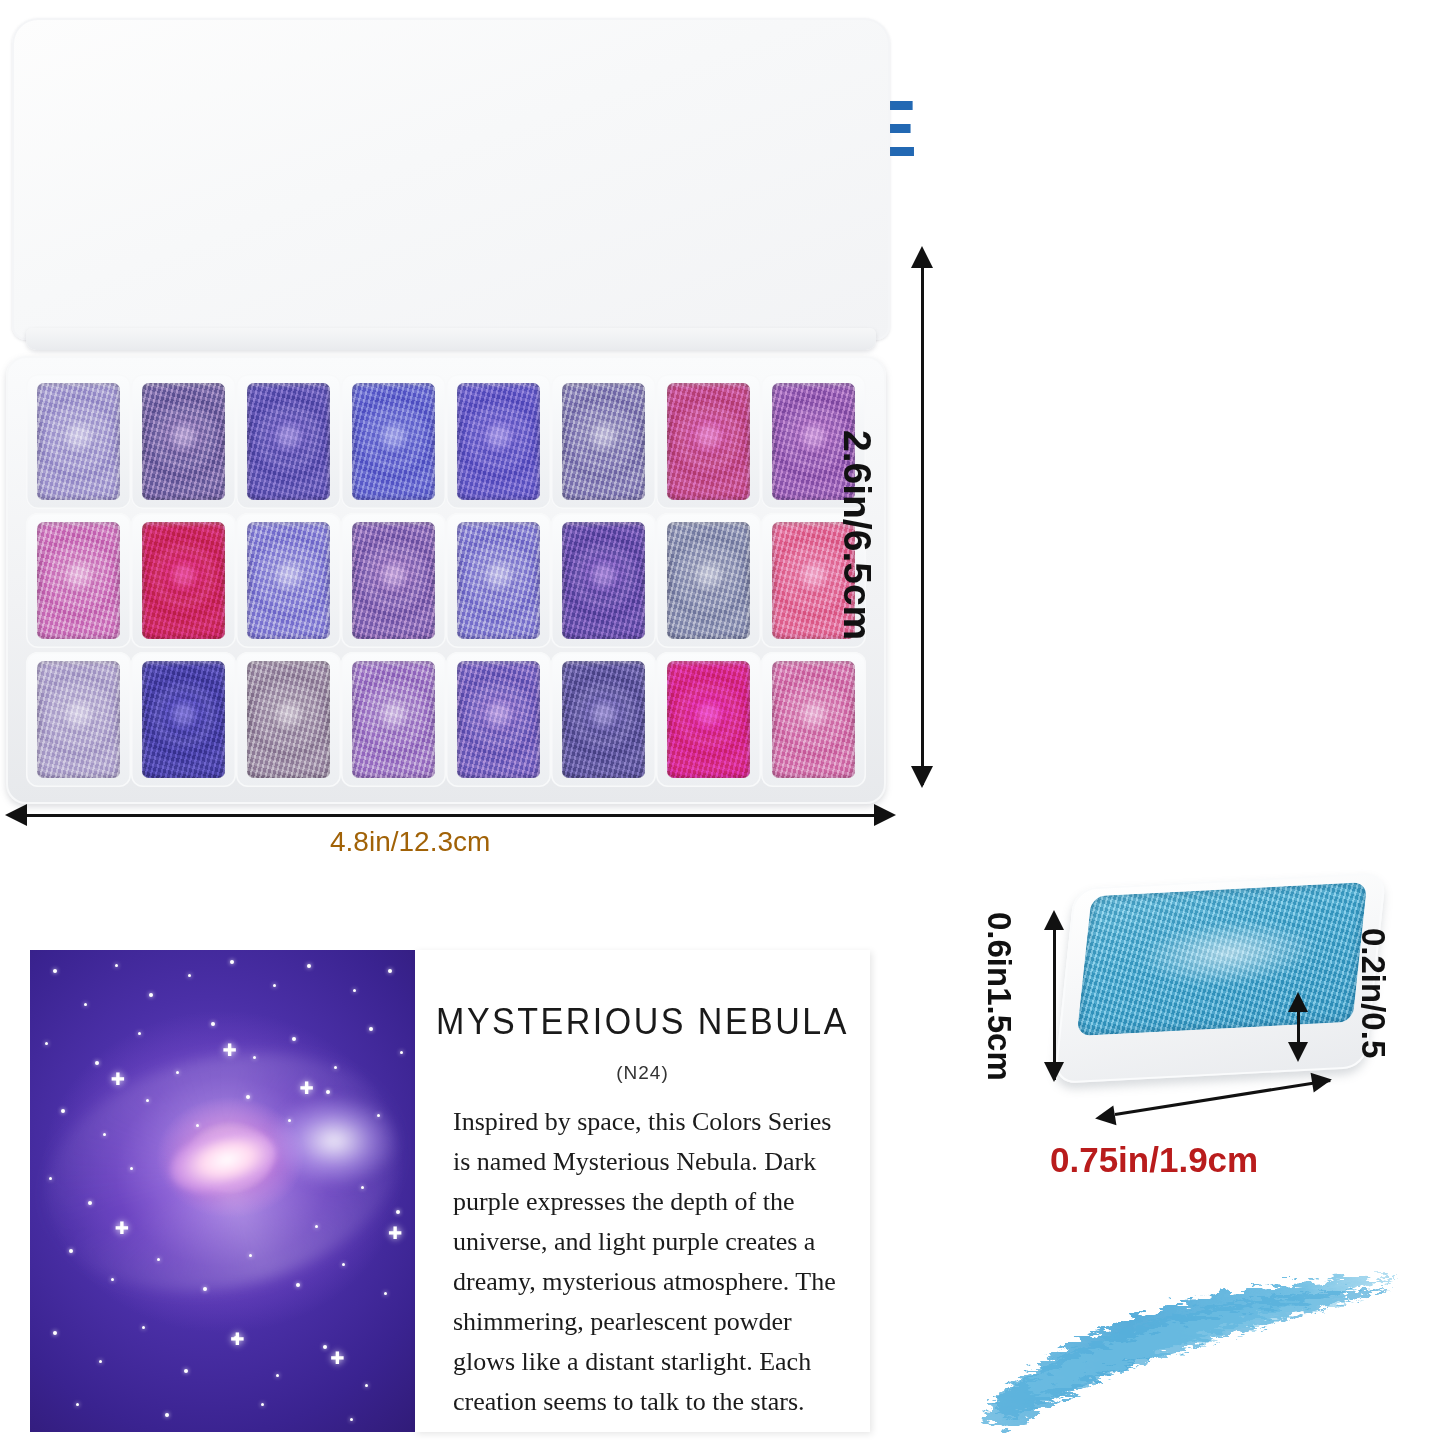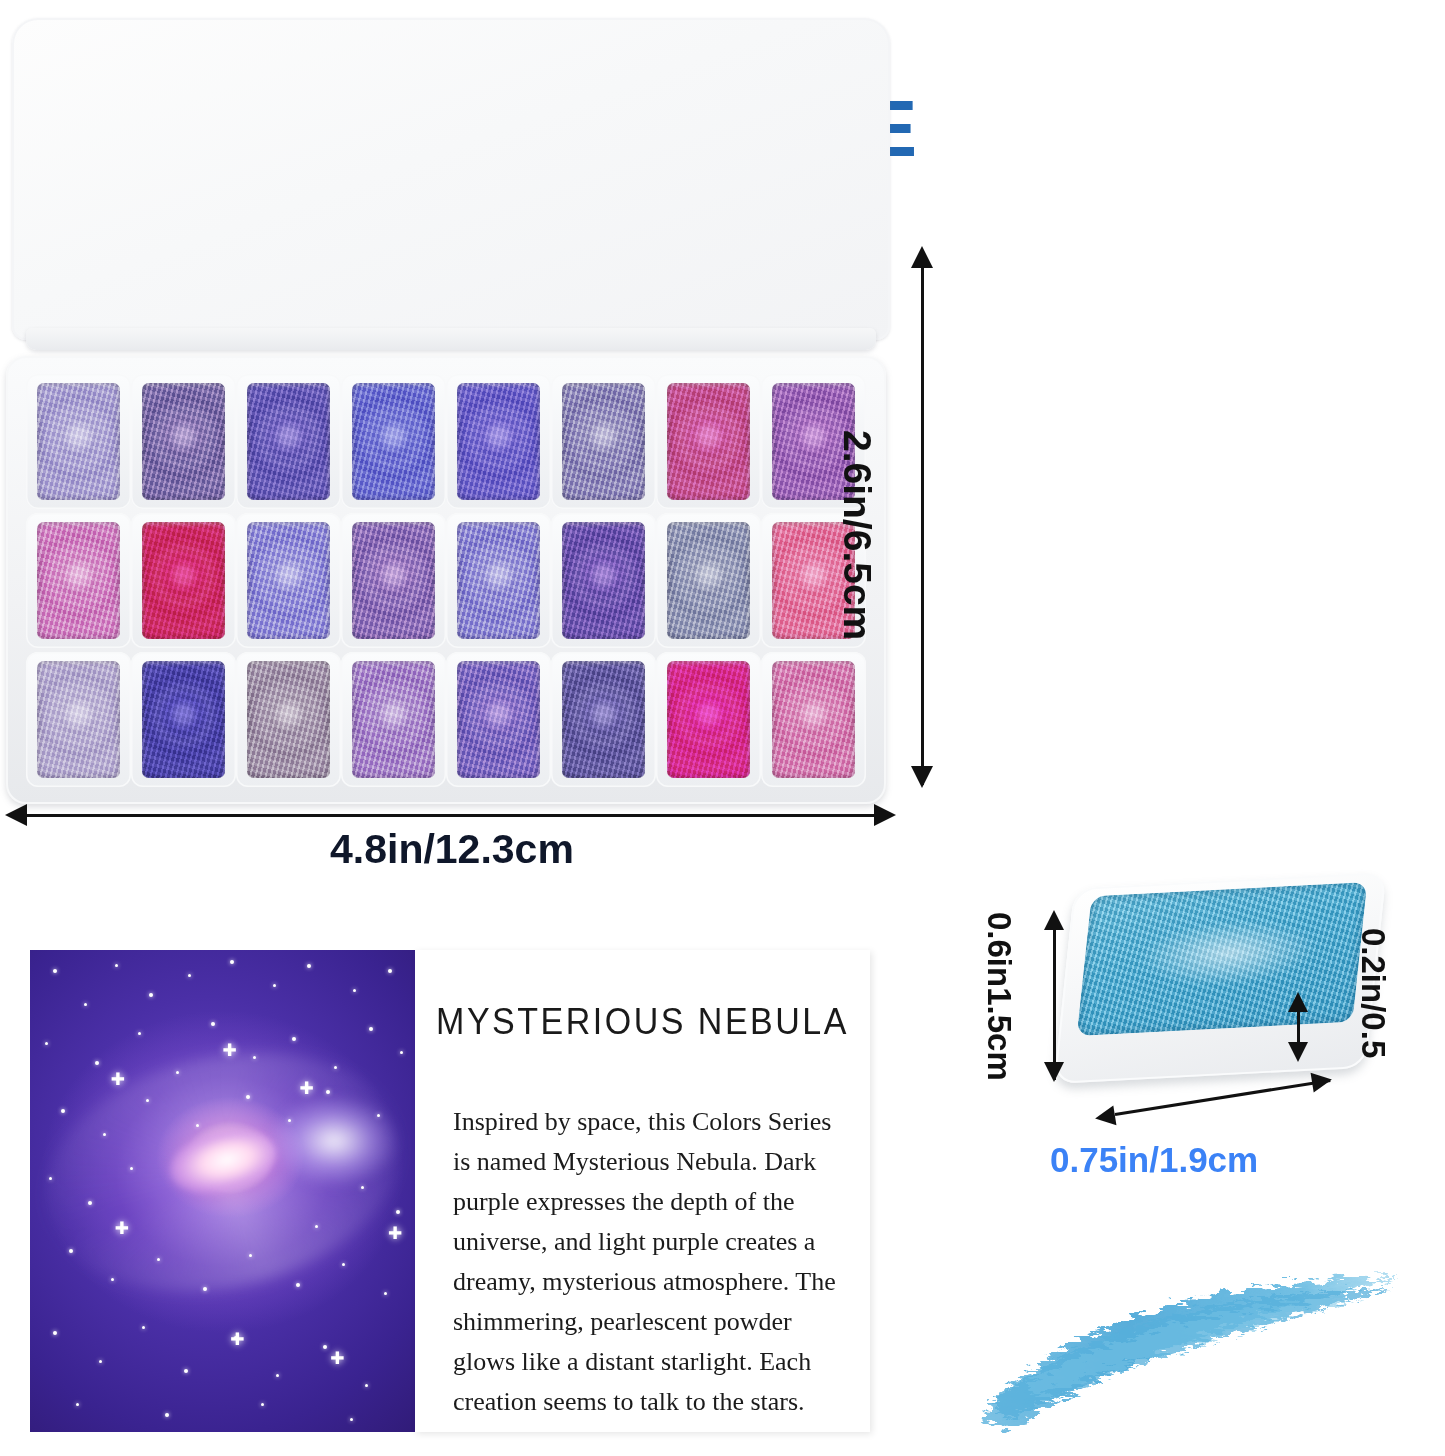--- a/index.html
+++ b/index.html
@@ -80,21 +80,21 @@
   #h-arrow-left{left:5px;top:804px;border-top:11px solid transparent;border-bottom:11px solid transparent;border-right:22px solid #111;}
   #h-arrow-right{left:874px;top:804px;border-top:11px solid transparent;border-bottom:11px solid transparent;border-left:22px solid #111;}
 
   #label-height{
     position:absolute;left:879px;top:430px;
     font-size:39px;font-weight:bold;color:#111;white-space:nowrap;
     transform:rotate(90deg);transform-origin:left top;
   }
   #label-width{
     position:absolute;left:330px;top:826px;
-    font-size:41px;font-weight:bold;color:#0f172a;white-space:nowrap;
+    font-size:28px;font-weight:normal;color:#a16207;white-space:nowrap;
   }
 
   
   #callout{
     position:absolute;left:1070px;top:320px;width:360px;height:380px;
     border:3px solid #1f3f6b;border-radius:50%;
     overflow:hidden;background:#fff;
   }
   .lidzoom{
     position:absolute;left:-28px;top:100px;width:290px;height:330px;
@@ -216,21 +216,21 @@
   #pd-label-h{
     position:absolute;left:78px;top:42px;
     font-size:33px;font-weight:bold;color:#111;white-space:nowrap;
     transform:rotate(90deg);transform-origin:left top;
   }
   #pd-d-line{position:absolute;left:175px;top:243px;width:218px;height:3px;background:#111;transform:rotate(-9deg);transform-origin:left center;}
   #pd-d-left{position:absolute;left:155px;top:237px;width:0;height:0;border-top:10px solid transparent;border-bottom:10px solid transparent;border-right:20px solid #111;transform:rotate(-9deg);}
   #pd-d-right{position:absolute;left:372px;top:201px;width:0;height:0;border-top:10px solid transparent;border-bottom:10px solid transparent;border-left:20px solid #111;transform:rotate(-9deg);}
   #pd-label-w{
     position:absolute;left:110px;top:270px;
-    font-size:35px;font-weight:bold;color:#3b82f6;white-space:nowrap;
+    font-size:35px;font-weight:bold;color:#b91c1c;white-space:nowrap;
   }
   #pd-r-line{position:absolute;left:357px;top:140px;width:3px;height:38px;background:#111;}
   #pd-r-top{position:absolute;left:348px;top:122px;width:0;height:0;border-left:10px solid transparent;border-right:10px solid transparent;border-bottom:20px solid #111;}
   #pd-r-bot{position:absolute;left:348px;top:172px;width:0;height:0;border-left:10px solid transparent;border-right:10px solid transparent;border-top:20px solid #111;}
   #pd-label-d{
     position:absolute;left:452px;top:58px;
     font-size:33px;font-weight:bold;color:#111;white-space:nowrap;
     transform:rotate(90deg);transform-origin:left top;
   }
 
@@ -409,20 +409,21 @@
         <span class="spark" style="left:50%;top:19%">✚</span>
         <span class="spark" style="left:22%;top:56%">✚</span>
         <span class="spark" style="left:70%;top:27%">✚</span>
         <span class="spark" style="left:52%;top:79%">✚</span>
         <span class="spark" style="left:78%;top:83%">✚</span>
         <span class="spark" style="left:93%;top:57%">✚</span>
       </div>
     </div>
     <div id="textcard">
       <div id="nebula-title">MYSTERIOUS NEBULA</div>
+      <div id="nebula-code">(N24)</div>
       <div id="nebula-body">Inspired by space, this Colors Series is named Mysterious Nebula. Dark purple expresses the depth of the universe, and light purple creates a dreamy, mysterious atmosphere. The shimmering, pearlescent powder glows like a distant starlight. Each creation seems to talk to the stars.</div>
     </div>
   </div>
 
   <div id="pan-detail">
     <div class="pan3d">
       <div class="pan3d-top"></div>
     </div>
     <div id="pd-v-line"></div>
     <div id="pd-v-top"></div>

